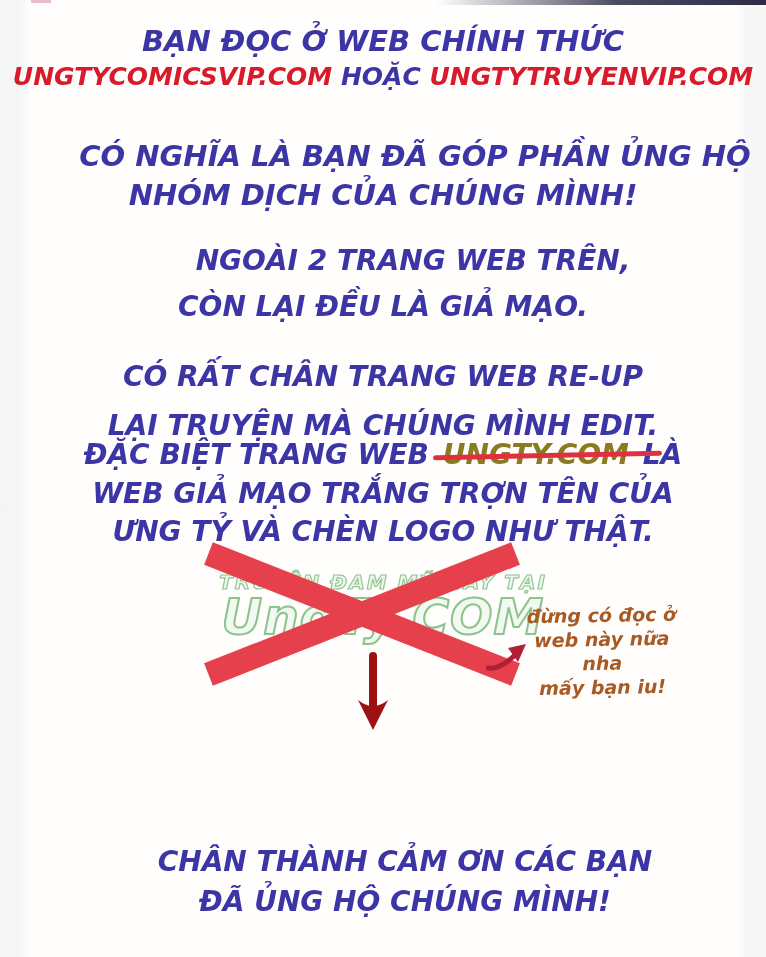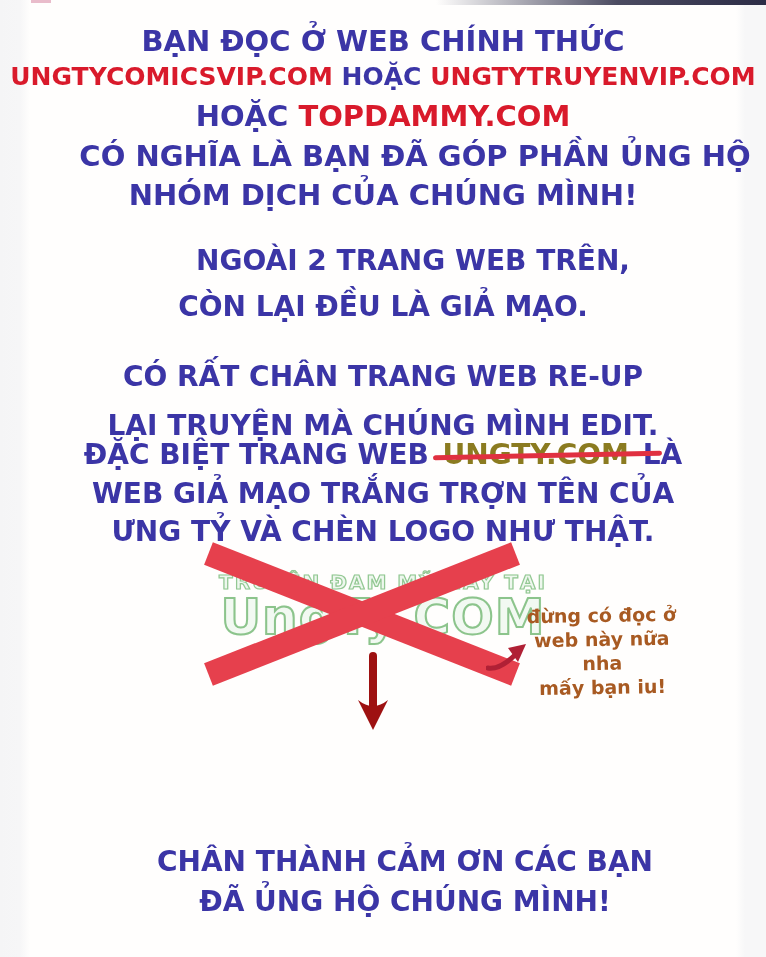--- a/index.html
+++ b/index.html
@@ -6,20 +6,21 @@
   html, body { background: #ffffff; }
   body { font-family: "DejaVu Sans", "Liberation Sans", sans-serif; }
 
   .page {
     position: relative;
     width: 766px;
     height: 957px;
     margin: 0 auto;
     background: #fffefd;
     overflow: hidden;
+    font-style: italic;
   }
 
   
   .edge-left {
     position: absolute; left: 0; top: 0; width: 30px; height: 957px;
     background: linear-gradient(to right, #f5f5f6 0%, #f6f6f7 65%, #fffefd 100%);
   }
   .edge-right {
     position: absolute; right: 0; top: 0; width: 30px; height: 957px;
     background: linear-gradient(to left, #f7f7f8 0%, #f7f7f8 70%, #fffefd 100%);
@@ -109,24 +110,20 @@
   <div class="edge-top-pink"></div>
 
   <div class="line hdr blue" style="top:24px;">BẠN ĐỌC Ở WEB CHÍNH THỨC</div>
 
   <div class="line hdr-sites" style="top:62px;">
     <span class="red">UNGTYCOMICSVIP.COM</span>
     <span class="blue">HOẶC</span>
     <span class="red">UNGTYTRUYENVIP.COM</span>
   </div>
 
-  <div class="line hdr" style="top:99px;">
-    <span class="blue">HOẶC</span>
-    <span class="red">TOPDAMMY.COM</span>
-  </div>
 
   <div class="line hdr blue" style="top:139px;margin-left:32px;">CÓ NGHĨA LÀ BẠN ĐÃ GÓP PHẦN ỦNG HỘ</div>
   <div class="line hdr blue" style="top:178px;">NHÓM DỊCH CỦA CHÚNG MÌNH!</div>
 
   <div class="line body-txt blue" style="top:244px;margin-left:30px;">NGOÀI 2 TRANG WEB TRÊN,</div>
   <div class="line body-txt blue" style="top:290px;">CÒN LẠI ĐỀU LÀ GIẢ MẠO.</div>
 
   <div class="line body-txt blue" style="top:360px;">CÓ RẤT CHÂN TRANG WEB RE-UP</div>
   <div class="line body-txt blue" style="top:409px;">LẠI TRUYỆN MÀ CHÚNG MÌNH EDIT.</div>
 

